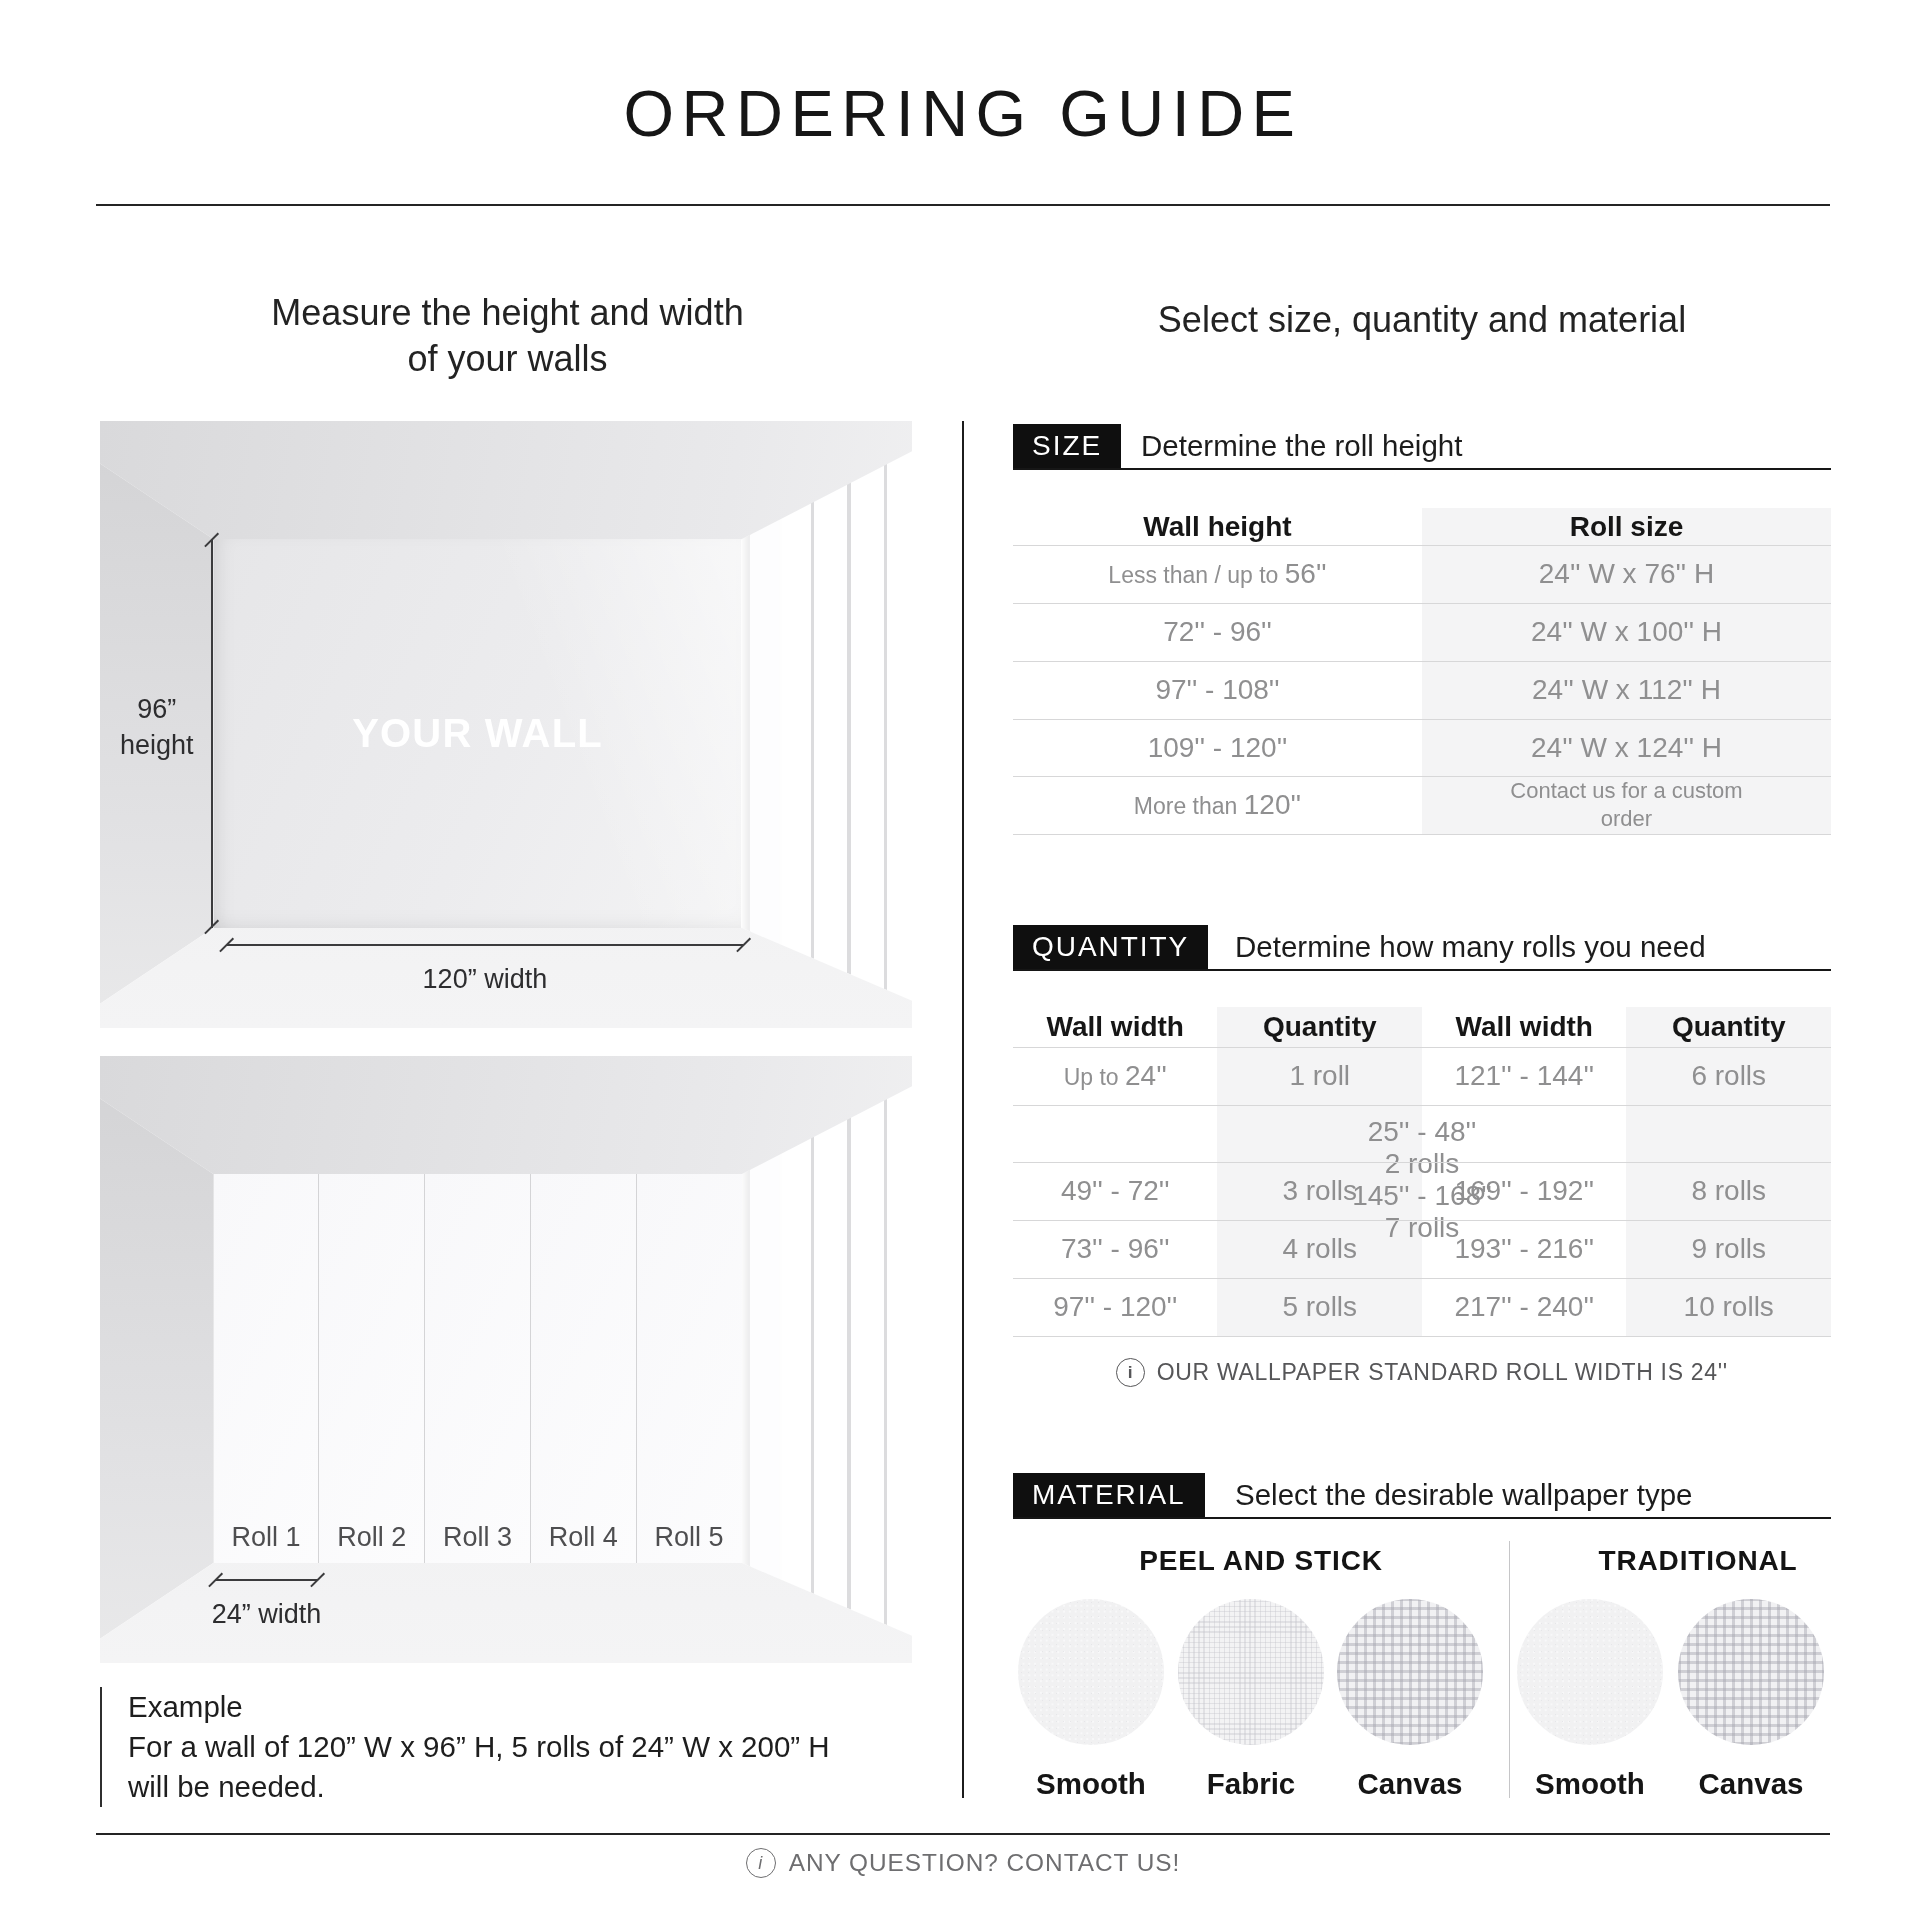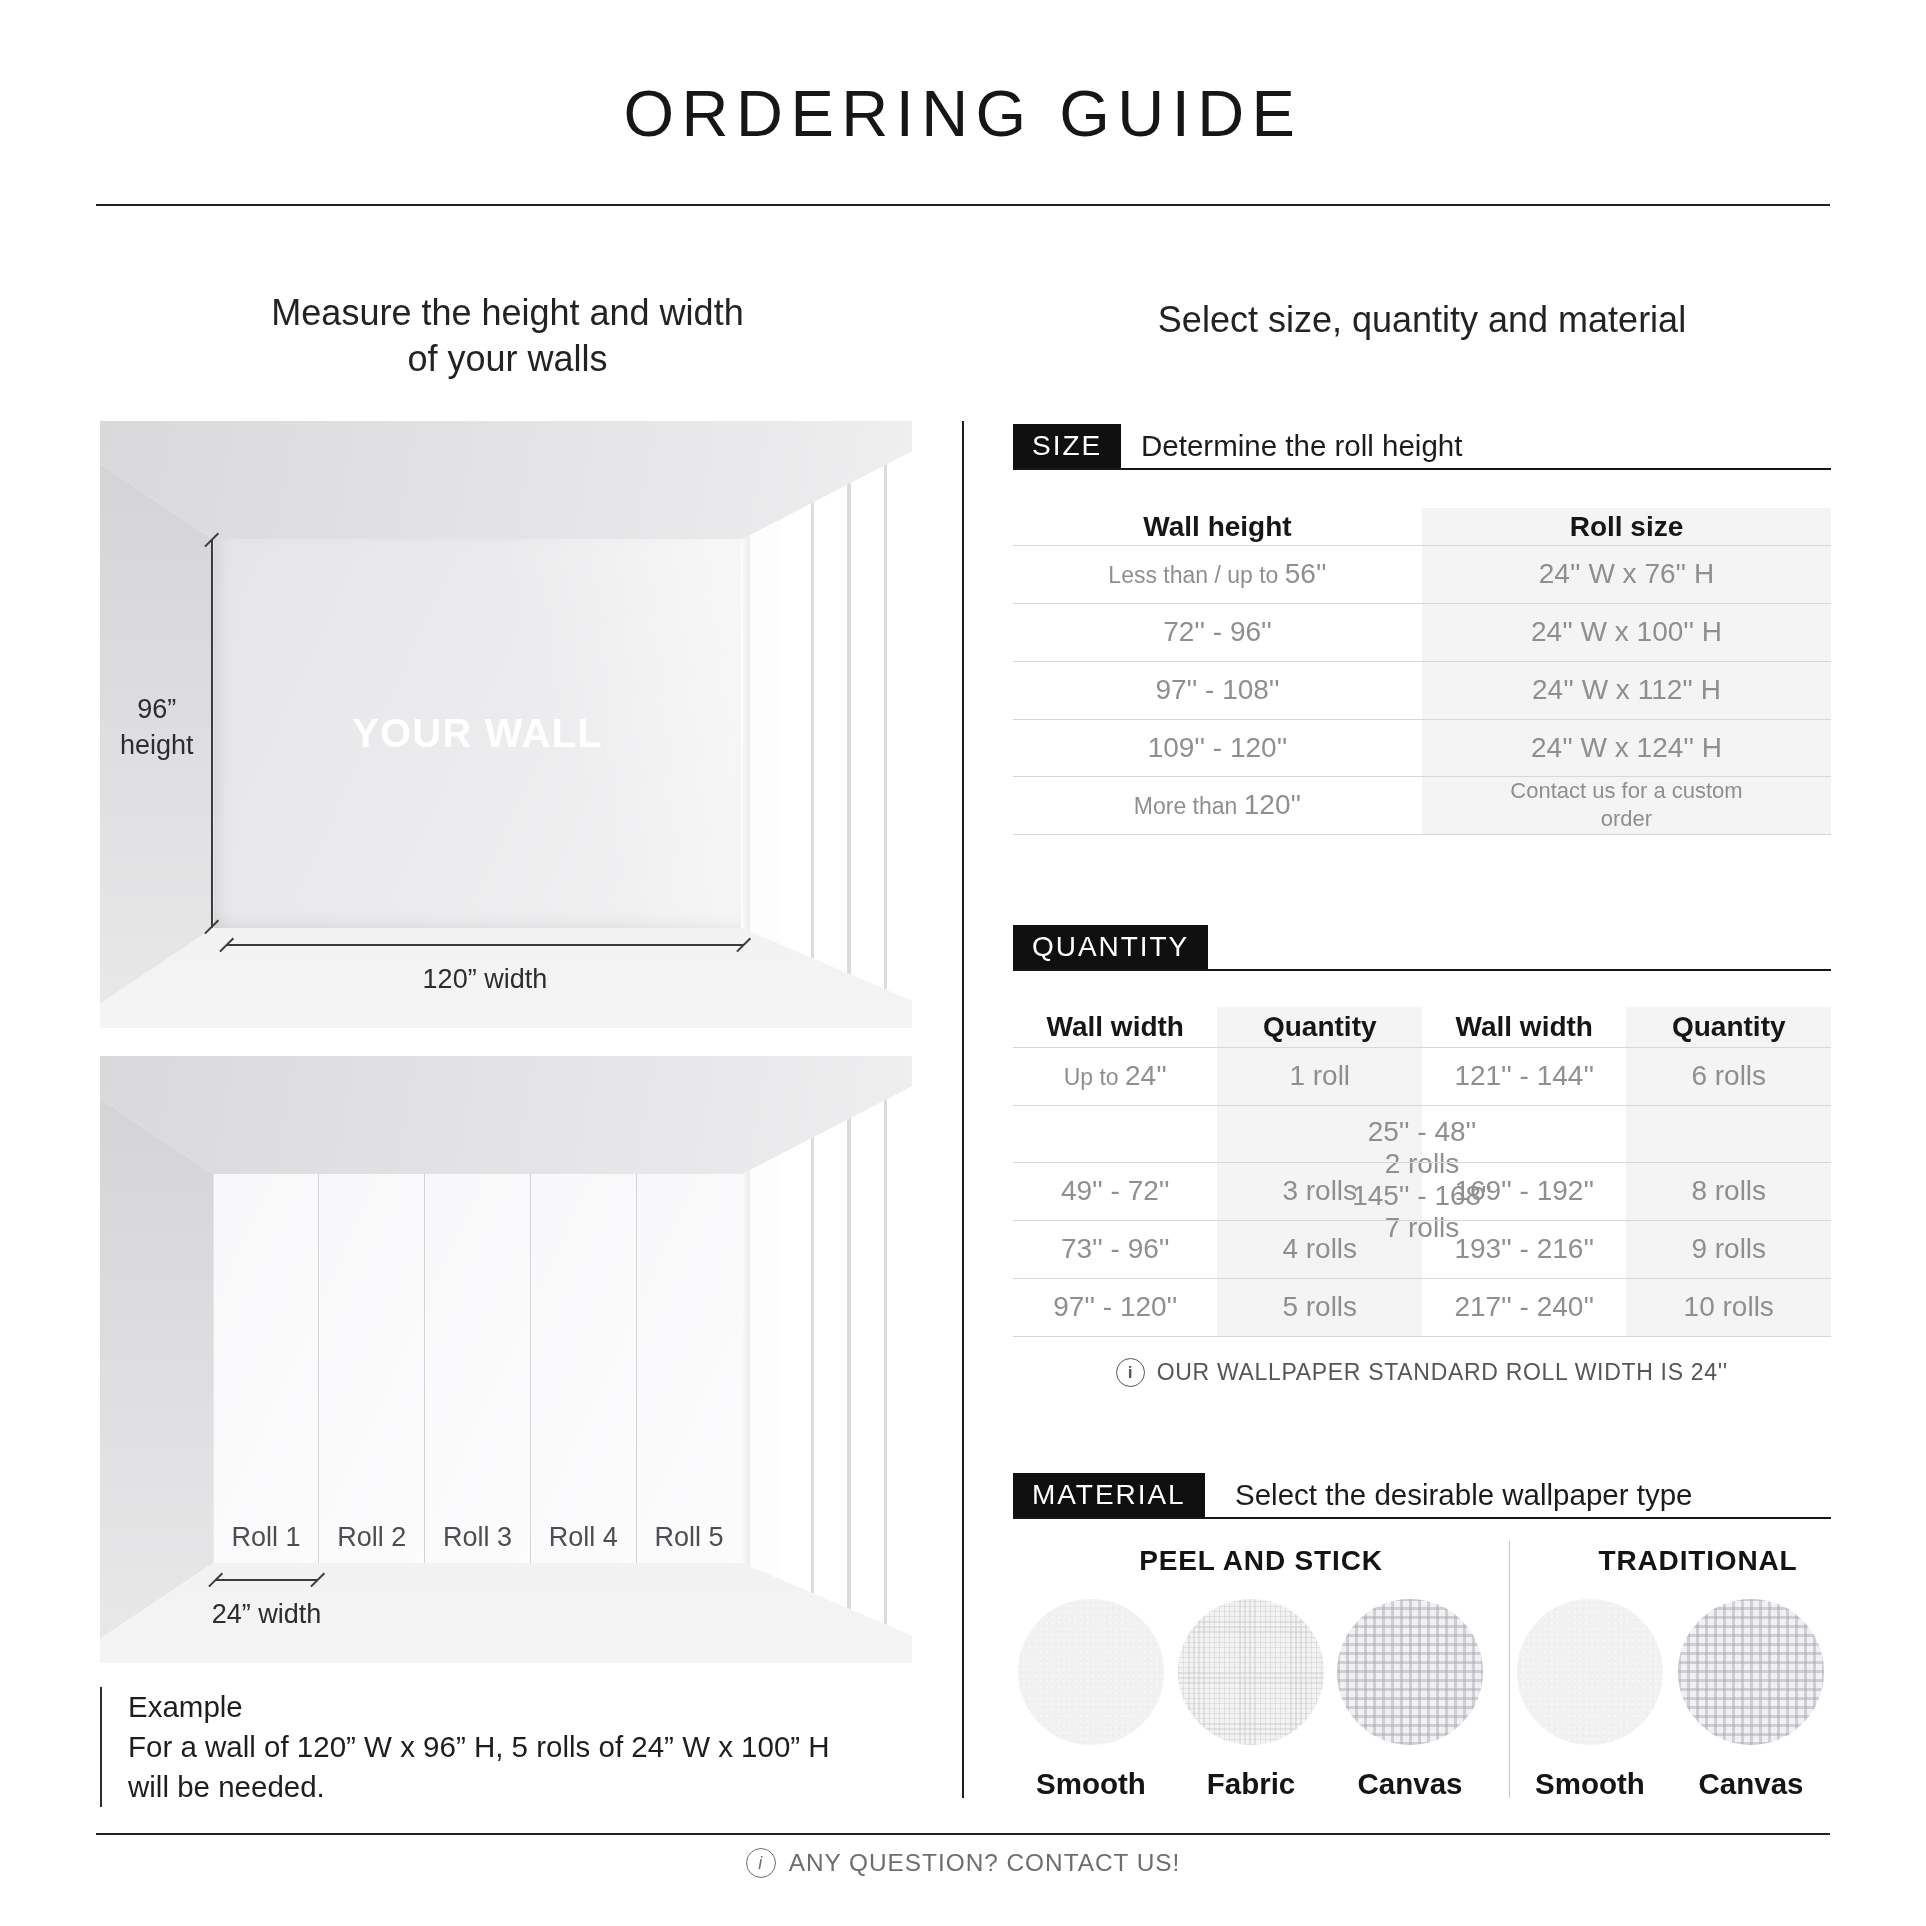--- a/index.html
+++ b/index.html
@@ -190,21 +190,21 @@
     </div>
     <div class="dim-line-h single">
       <span class="tick t1"></span>
       <span class="tick t2"></span>
     </div>
     <div class="dim-label-h single">24” width</div>
   </div>
 
   <div class="example">
     <div>Example</div>
-    <div>For a wall of 120” W x 96” H, 5 rolls of 24” W x 100” H</div>
+    <div>For a wall of 120” W x 96” H, 5 rolls of 24” W x 200” H</div>
     <div>will be needed.</div>
   </div>
 
   <div class="section-header hdr-size">
     <div class="rule"></div>
     <div class="badge">SIZE</div>
     <div class="section-sub">Determine the roll height</div>
   </div>
 
   <div class="tbl size-tbl">
@@ -237,20 +237,21 @@
     <div class="trow" style="top:268px;">
       <div class="tcell"><span class="prefix">More than </span><span>120''</span></div>
       <div class="tcell small"><span style="display:inline-block;max-width:244px;">Contact us for a custom order</span></div>
     </div>
     <div class="sep" style="top:326px;"></div>
   </div>
 
   <div class="section-header hdr-qty">
     <div class="rule"></div>
     <div class="badge">QUANTITY</div>
+    <div class="section-sub">Determine how many rolls you need</div>
   </div>
 
   <div class="tbl qty-tbl">
     <div class="alt-bg c2"></div>
     <div class="alt-bg c4"></div>
     <div class="trow thead" style="top:0;">
       <div class="tcell">Wall width</div>
       <div class="tcell">Quantity</div>
       <div class="tcell">Wall width</div>
       <div class="tcell">Quantity</div>

